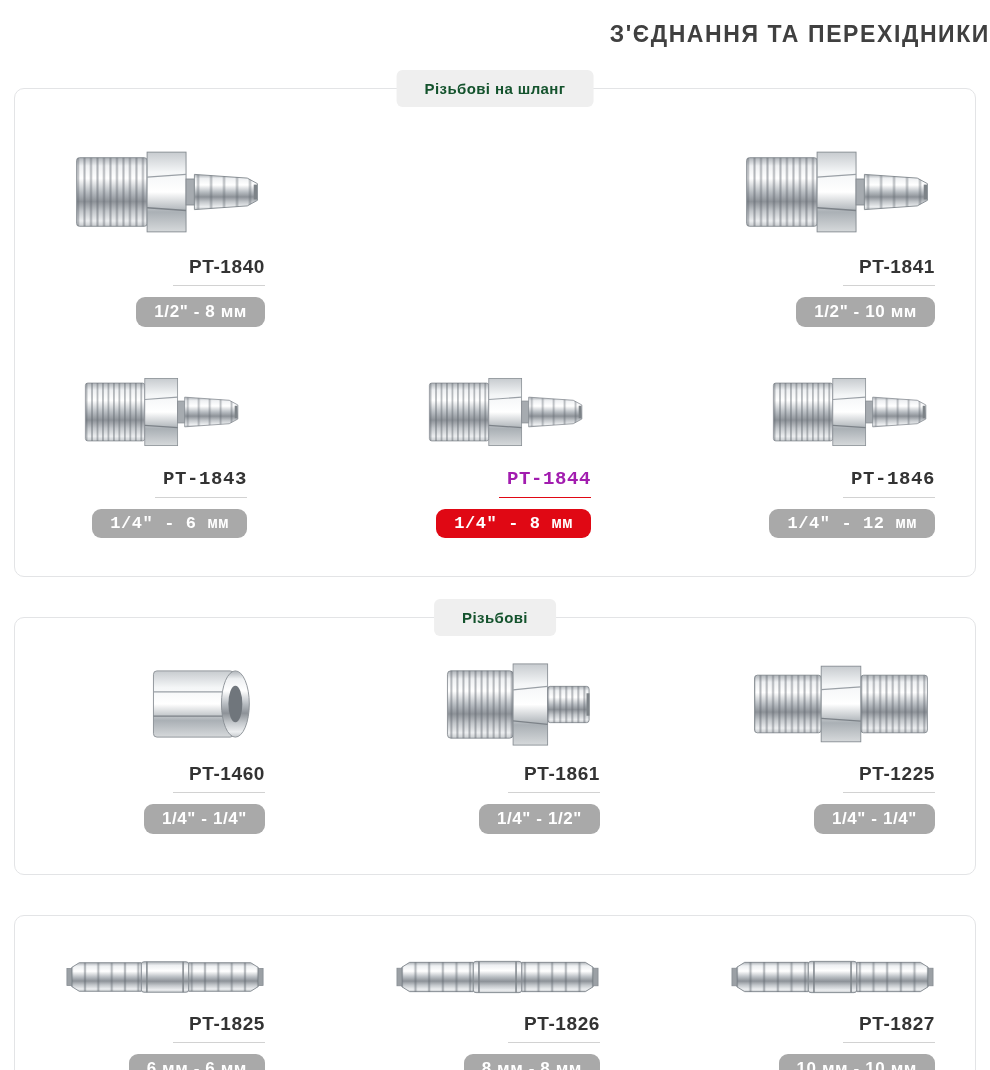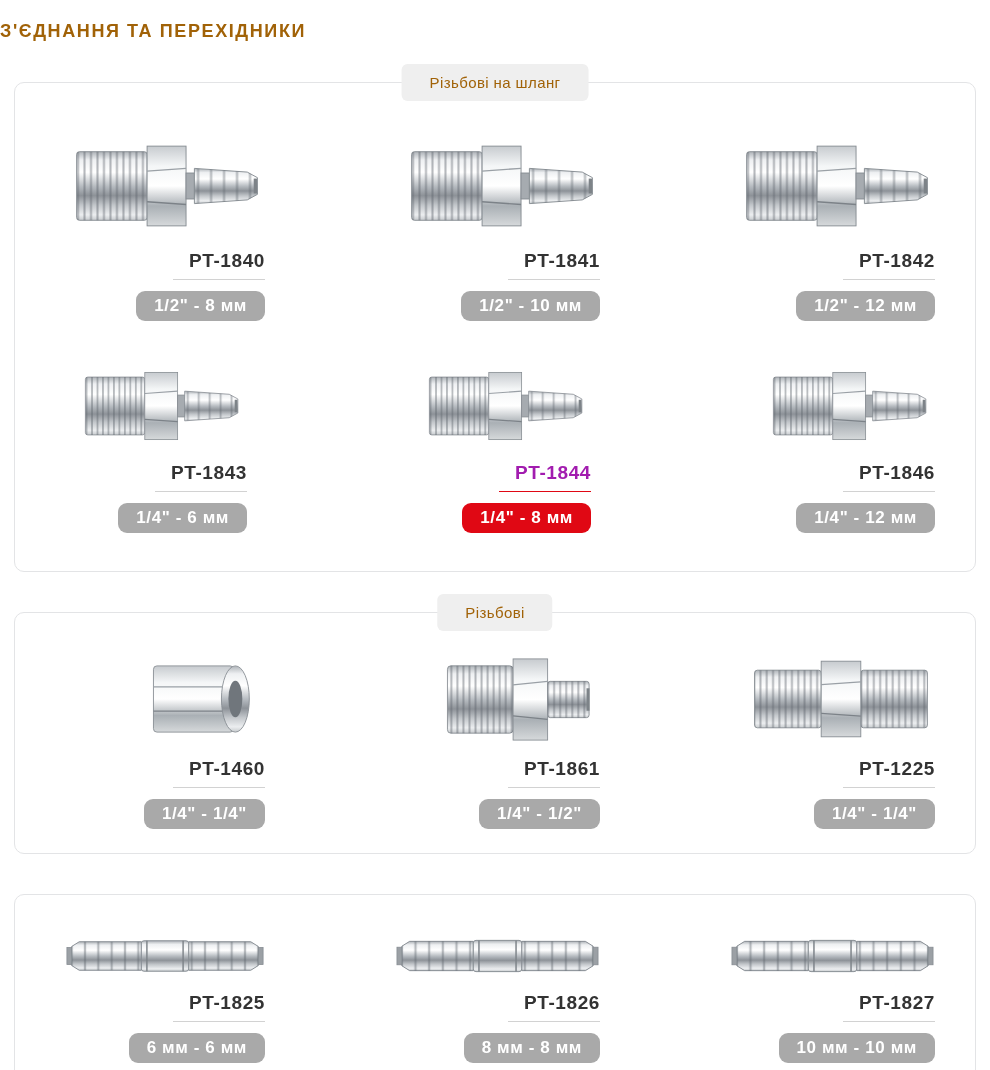--- a/index.html
+++ b/index.html
@@ -2,43 +2,43 @@
 <html><head>
 <meta charset="utf-8">
 <style>
   html,body{margin:0;padding:0;}
   body{
     width:990px;height:1070px;background:#ffffff;
     font-family:"Liberation Sans", sans-serif;
     overflow:hidden;
   }
   .page-title{
-    text-align:left;margin:0;padding-top:21px;
-    font-size:18px;font-weight:800;letter-spacing:1.6px;color:#a16207;
+    text-align:right;margin:0;padding-top:21px;
+    font-size:23px;font-weight:800;letter-spacing:1.6px;color:#404040;
   }
   .section{
     position:relative;margin:40px 14px 0;
     border:1px solid #e3e4e6;border-radius:10px;background:#fff;
   }
   .section-label{
     position:absolute;top:-19px;left:50%;transform:translateX(-50%);
-    background:#efefef;color:#a16207;
-    font-size:15px;font-weight:400;letter-spacing:.4px;
+    background:#efefef;color:#14532d;
+    font-size:15px;font-weight:700;letter-spacing:.4px;
     padding:10px 28px;border-radius:6px;white-space:nowrap;z-index:2;
   }
   .row{
     display:flex;justify-content:space-between;align-items:flex-start;
     padding:0 40px;
   }
   .row + .row{margin-top:42px;}
   .sec1{padding-top:52px;padding-bottom:38px;}
-  .sec2{padding-top:40px;padding-bottom:24px;}
+  .sec2{padding-top:40px;padding-bottom:40px;}
   .sec3{padding-top:38px;padding-bottom:24px;}
   .card{display:flex;flex-direction:column;align-items:flex-end;width:210px;}
-  .row4 .card{width:192px;}
+  .row4 .card{width:192px;font-family:Liberation Mono, monospace;}
   .imgbox{display:flex;align-items:center;justify-content:center;}
   .sec1 .r1 .imgbox{height:102px;}
   .sec1 .r2 .imgbox{height:86px;}
   .sec2 .imgbox{height:92px;}
   .sec3 .imgbox{height:46px;}
   .code{
     margin-top:13px;font-size:19px;font-weight:700;color:#333333;
     letter-spacing:.6px;text-decoration:none;cursor:pointer;
   }
   .rule{width:92px;height:1px;background:#d2d2d2;margin:7px 0 11px;}
@@ -154,30 +154,20 @@
     <div class="card">
       <div class="imgbox">
         <svg width="195" height="102">
             <use href="#fitA"></use>
           </svg>
       </div>
       <div class="code">PT-1841</div>
       <div class="rule"></div>
       <div class="badge">1/2" - 10 мм</div>
     </div>
-    <div class="card">
-      <div class="imgbox">
-        <svg width="195" height="102">
-            <use href="#fitA"></use>
-          </svg>
-      </div>
-      <div class="code">PT-1842</div>
-      <div class="rule"></div>
-      <div class="badge">1/2" - 12 мм</div>
-    </div>
   </div>
 
   <div class="row r2 row4">
     <div class="card">
       <div class="imgbox">
         <svg width="170" height="86">
             <use href="#fitA"></use>
           </svg>
       </div>
       <div class="code">PT-1843</div>

